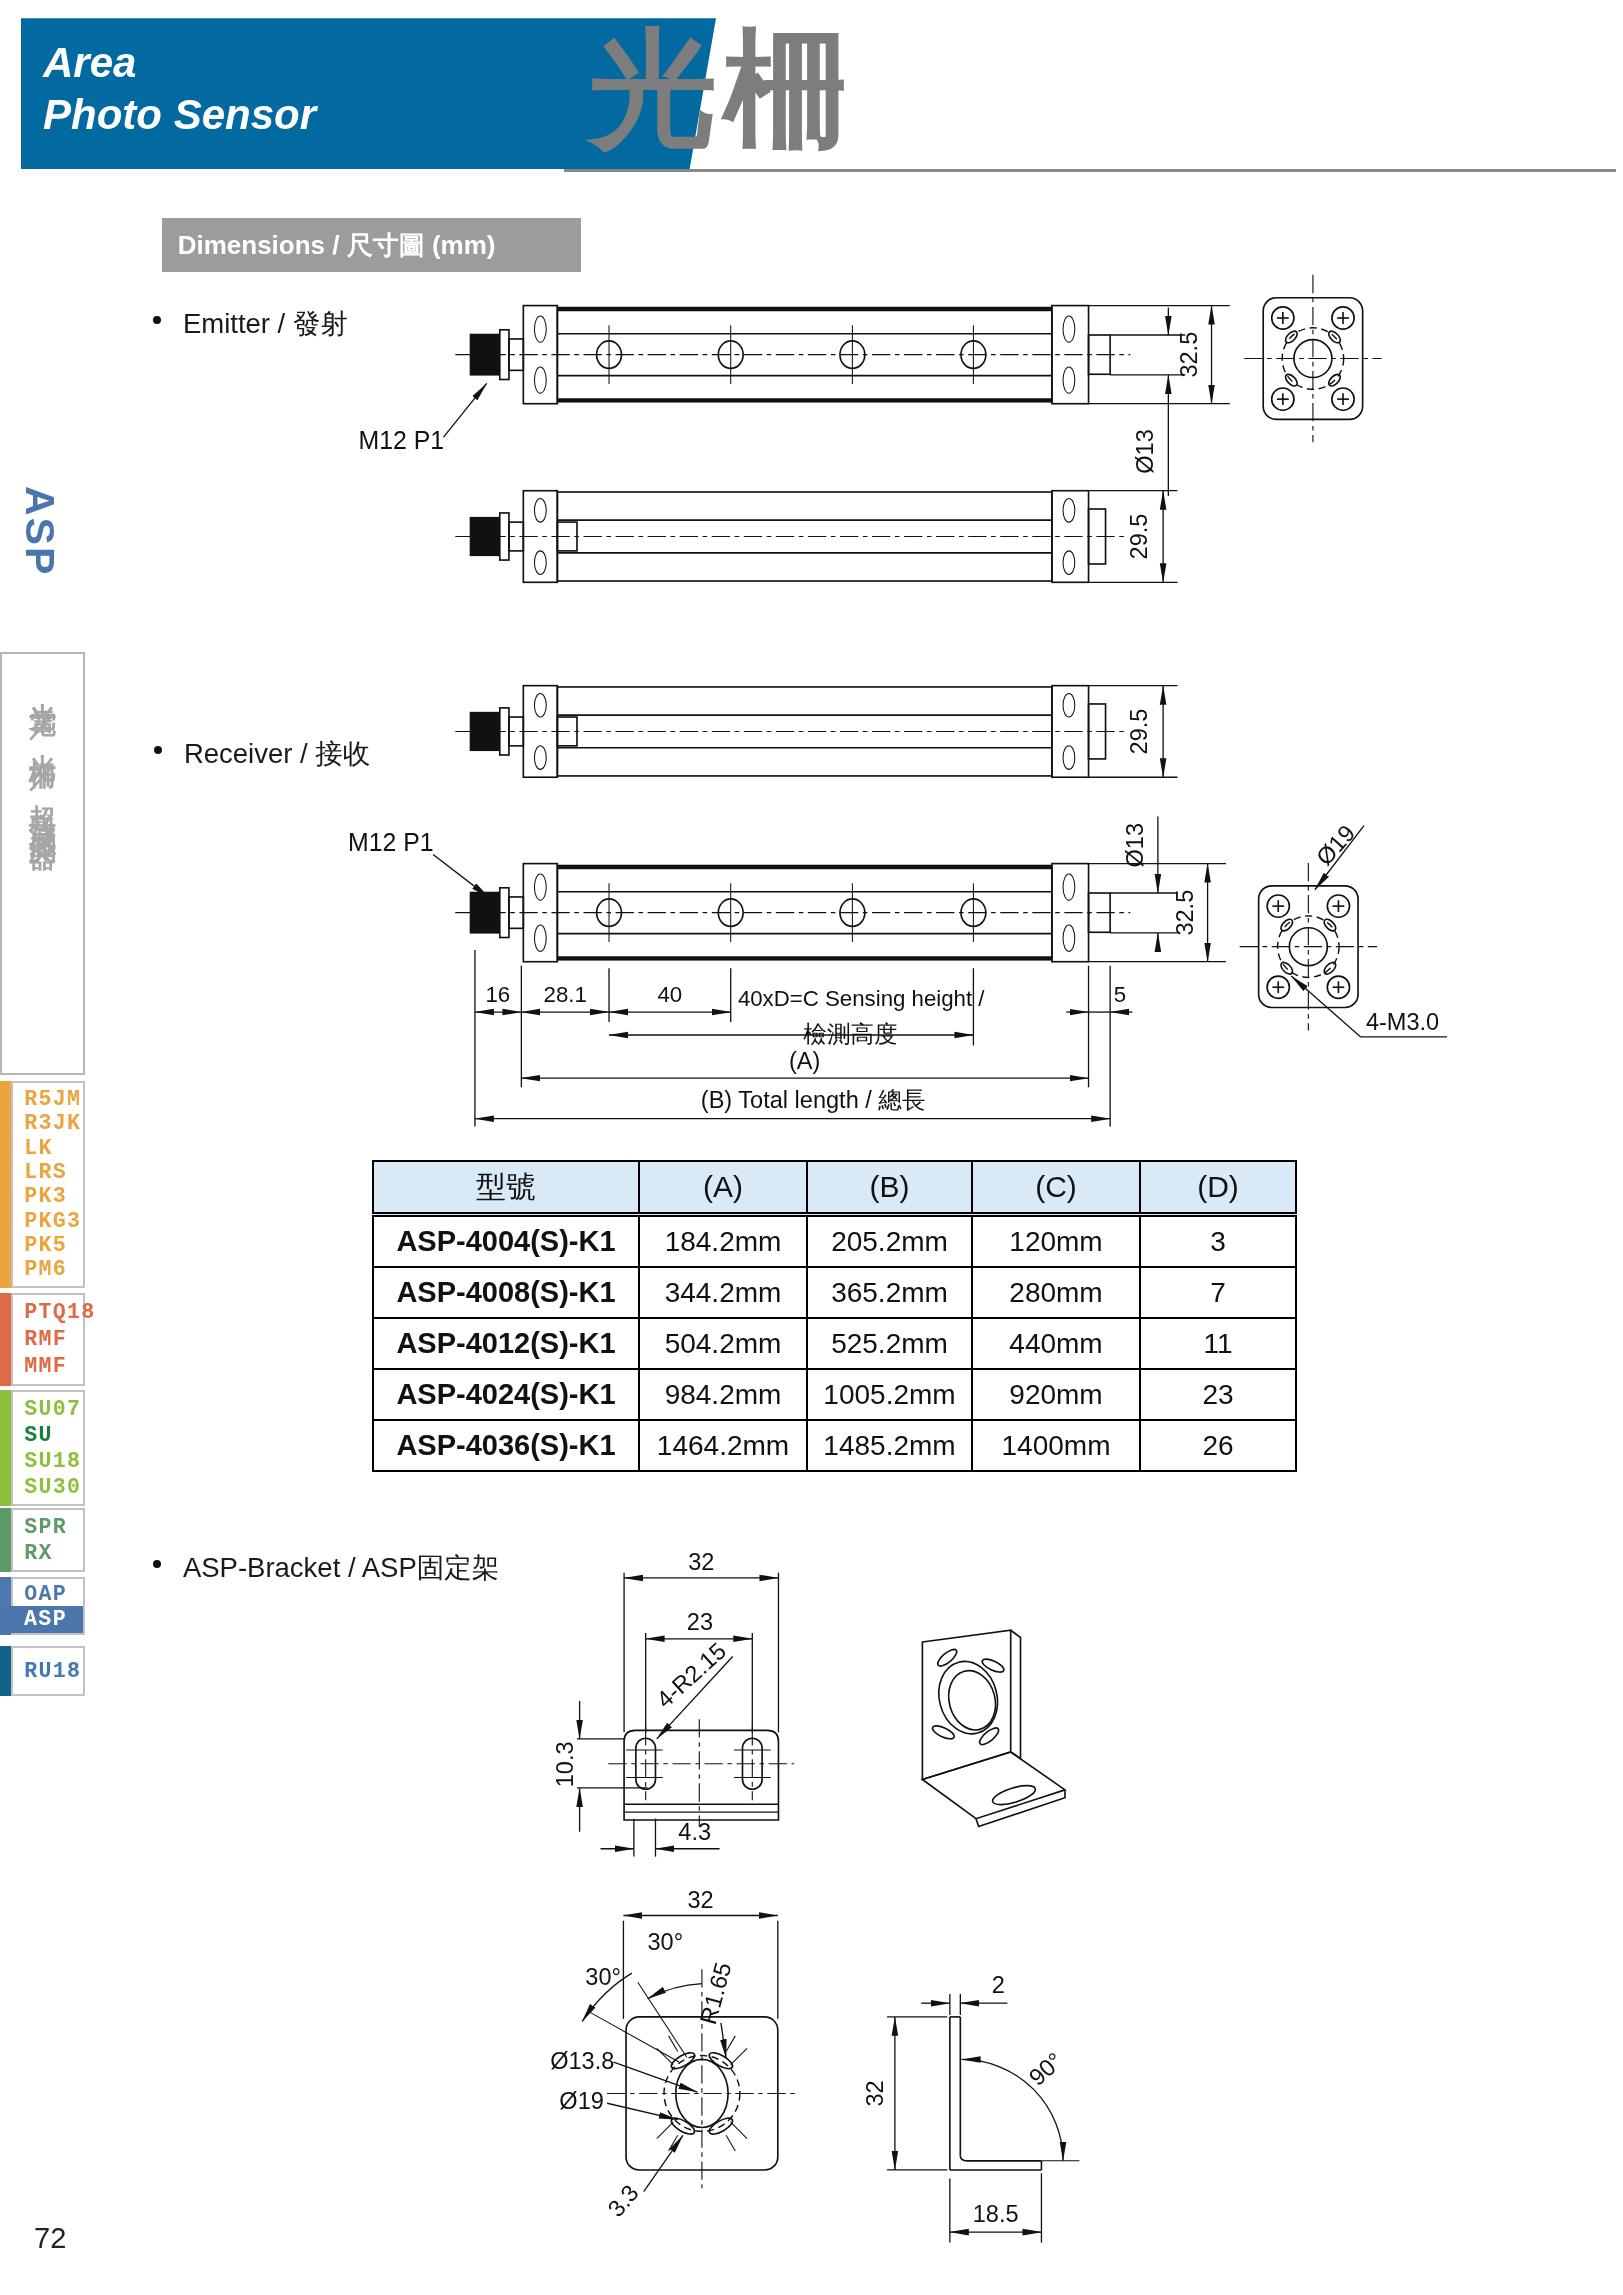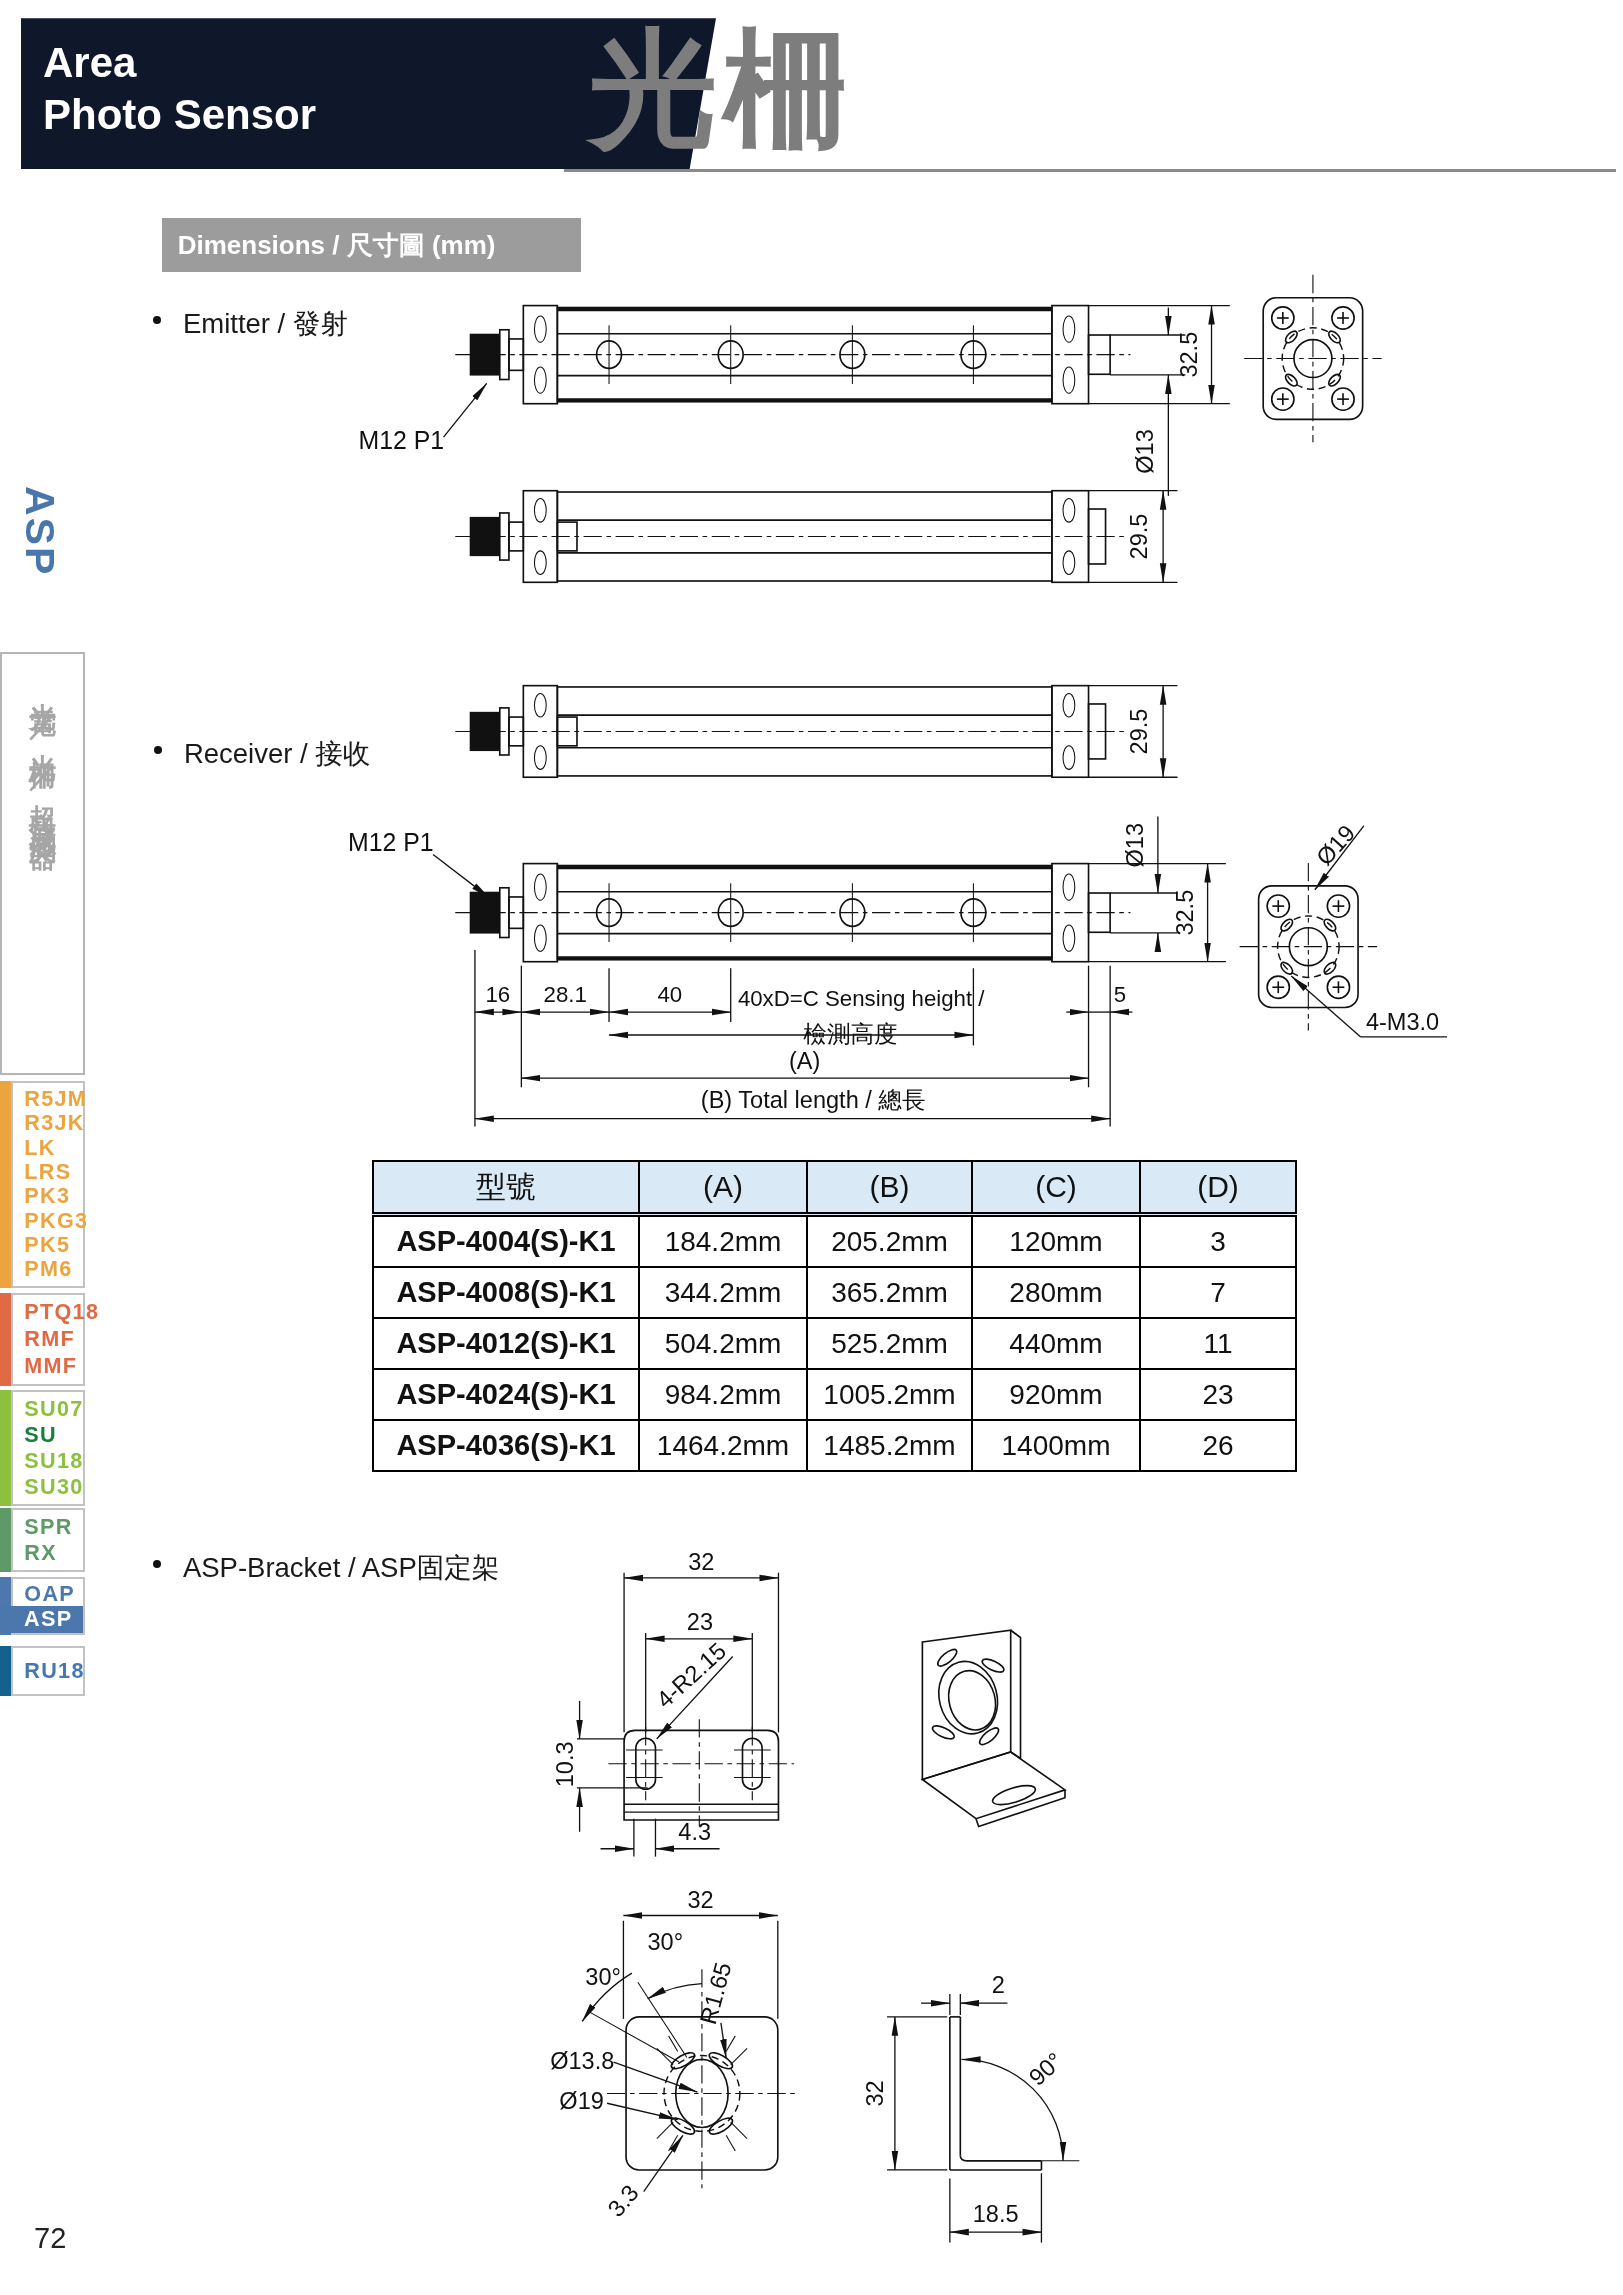--- a/index.html
+++ b/index.html
@@ -18,21 +18,21 @@
   .secl .bul{display:inline-block;width:7.9px;height:7.9px;border-radius:50%;background:#111;margin-right:22px;vertical-align:9.2px;}
   
   .asp-tab{position:absolute;left:63px;top:486px;transform:rotate(90deg);transform-origin:left top;
            font-size:41px;font-weight:bold;color:#4a77ab;letter-spacing:2px;}
   .cat-box{position:absolute;left:0px;top:652px;width:85px;height:423px;border:2.6px solid #b5b5b5;box-sizing:border-box;}
   .cat-box span{position:absolute;left:50%;top:26px;transform:translateX(-50%);
       writing-mode:vertical-rl;text-orientation:upright;font-size:27.5px;color:#a6a6a6;letter-spacing:7.9px;font-weight:bold;}
   .sgroup{position:absolute;left:0;width:85px;}
   .sgroup .bar{position:absolute;left:0;top:0;bottom:0;width:10.5px;}
   .sgroup .box{position:absolute;left:10.5px;top:0;bottom:0;right:0;border:2px solid #c2c2c2;
-               display:flex;flex-direction:column;justify-content:space-around;padding:3.9px 0;box-sizing:border-box;background:#fff;}
+               display:flex;flex-direction:column;justify-content:space-around;padding:3.9px 0;box-sizing:border-box;background:#fff;font-family:Liberation Mono, monospace;}
   .sitem{font-size:21.6px;font-weight:bold;letter-spacing:1.3px;padding-left:11.8px;line-height:1.05;}
   .sitem.active{background:#4c77ad;color:#fff !important;margin-left:-12.4px;padding-left:24px;padding-top:2.6px;padding-bottom:2.6px;}
   
   .spec{position:absolute;left:372px;top:1160px;border-collapse:collapse;table-layout:fixed;border-radius:19px;}
   .spec th,.spec td{border:2px solid #000;text-align:center;background:#fff;}
   .spec th{height:48px;font-size:30px;font-weight:normal;background:#d9e9f6;border-bottom:5.2px double #000;}
   .spec td{height:47px;font-size:28px;}
   .spec td.model{font-weight:bold;font-size:29px;}
   .pagenum{position:absolute;left:34px;top:2222px;font-size:29px;color:#222;}
   svg{position:absolute;left:0;top:0;}
@@ -44,21 +44,21 @@
   .dsh{stroke:#111;stroke-width:2.2;fill:none;stroke-dasharray:11 7;}
   text.dt{font-family:"Liberation Sans",sans-serif;font-size:36px;fill:#111;}
   text.dts{font-size:34px;}
   text.dtb{font-size:38px;}
 </style>
 </head>
 <body>
 
 <div id="page">
 
-  <div class="hdr-blue" style="background: #0f172a;">
+  <div class="hdr-blue" style="background: #0369a1; font-style: italic;">
     <div class="hdr-title">
       <div>Area</div>
       <div>Photo Sensor</div>
     </div>
   </div>
   <div class="hdr-cn" style="color: rgb(125, 125, 125);">光柵</div>
   <div class="hdr-line"></div>
   <div class="dimbar" style="background: rgb(156, 156, 156);">
     <span>Dimensions / 尺寸圖 (mm)</span>
   </div>

